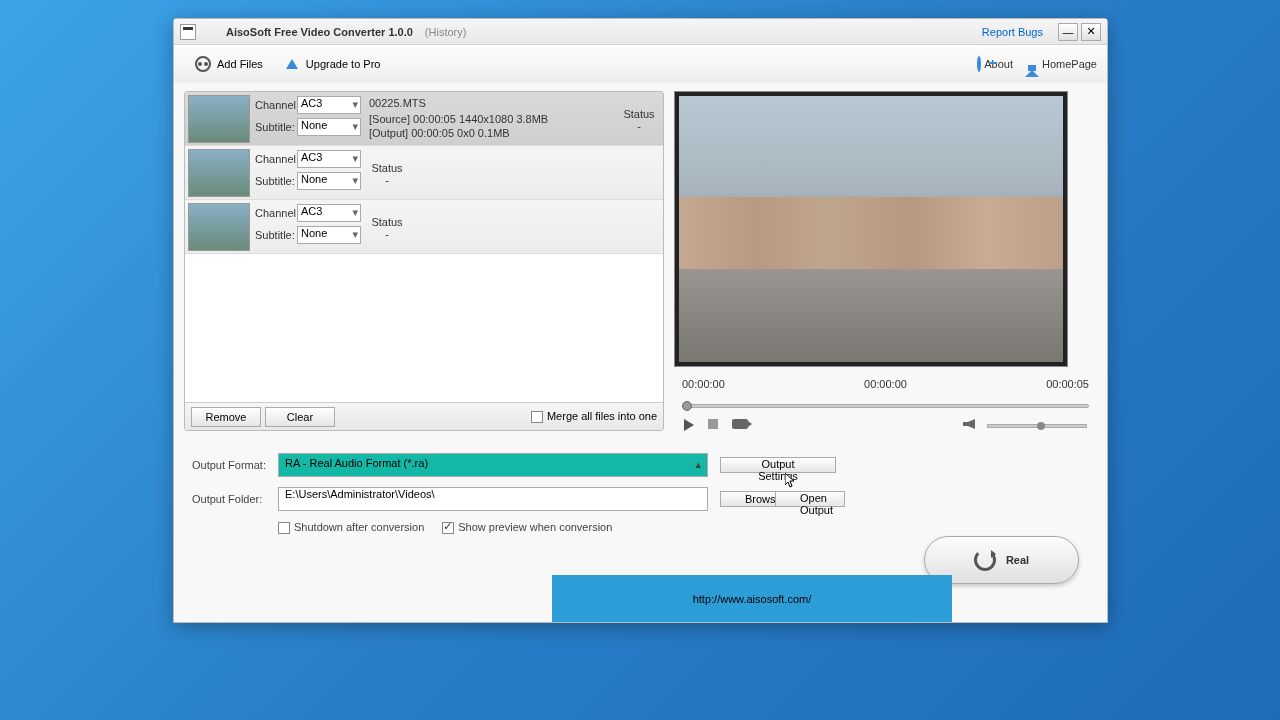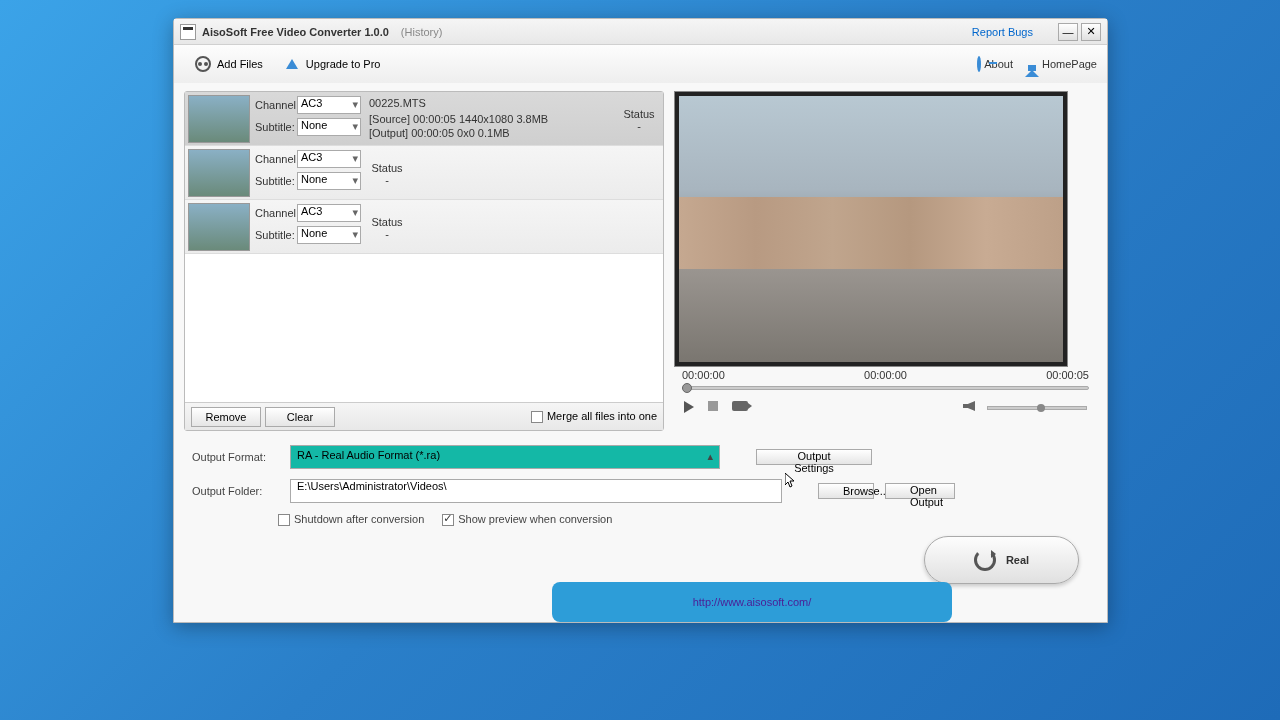--- a/index.html
+++ b/index.html
@@ -1,24 +1,24 @@
 <!DOCTYPE html>
 <html><head>
 <meta charset="utf-8">
 <style>
 * { box-sizing: border-box; margin: 0; padding: 0; font-family: "Segoe UI", Tahoma, sans-serif; font-size: 11px; }
 body { width: 1280px; height: 720px; background: linear-gradient(135deg, #3ba3e8 0%, #2a7fc9 50%, #1e6bb8 100%); overflow: hidden; position: relative; }
 .window { position: absolute; left: 173px; top: 18px; width: 935px; height: 605px; background: #f8f8f8; border: 1px solid #bbb; border-radius: 4px 4px 0 0; box-shadow: 0 4px 20px rgba(0,0,0,0.3); }
 .titlebar { height: 26px; background: linear-gradient(#f5f5f5,#e8e8e8); border-bottom: 1px solid #d0d0d0; display: flex; align-items: center; padding: 0 6px; }
 .titlebar .appicon { width: 16px; height: 16px; background: #fff; border: 1px solid #999; margin-right: 6px; position: relative; }
 .titlebar .appicon::before { content:""; position:absolute; left:2px; top:2px; width:10px; height:3px; background:#333; }
-.titlebar .apptitle { font-weight: bold; color: #333; }
+.titlebar .apptitle { font-weight: bold; color: #333; margin-left: 24px; }
 .titlebar .history { color: #888; margin-left: 12px; }
 .titlebar .spacer { flex: 1; }
-.titlebar .link { color: #0066cc; margin-right: 22px; cursor: pointer; }
+.titlebar .link { color: #0066cc; margin-right: 12px; cursor: pointer; }
 .titlebar .winbtn { width: 20px; height: 18px; border: 1px solid #aaa; background: linear-gradient(#fff,#e0e0e0); margin-left: 3px; display:flex; align-items:center; justify-content:center; cursor:pointer; }
 .toolbar { height: 38px; background: linear-gradient(#fdfdfd,#eee); display:flex; align-items:center; padding: 0 10px; }
 .tbtn { display:flex; align-items:center; padding: 4px 10px; cursor:pointer; border-radius:3px; }
 .tbtn .ic { width: 18px; height: 18px; margin-right: 5px; display:flex; align-items:center; justify-content:center; }
 .film-ic { width:16px; height:16px; border:2px solid #555; border-radius:50%; position:relative; }
 .film-ic::before, .film-ic::after { content:""; position:absolute; width:4px; height:4px; background:#555; border-radius:50%; }
 .film-ic::before { left:1px; top:4px; }
 .film-ic::after { right:1px; top:4px; }
 .arrow-up-ic { width:0; height:0; border-left:6px solid transparent; border-right:6px solid transparent; border-bottom:10px solid #3a8cd6; }
 .key-ic { width:12px; height:12px; border:2px solid #3a8cd6; border-radius:50%; position:relative; }
@@ -45,46 +45,46 @@
 .filebar { height: 28px; border-top: 1px solid #ccc; background: linear-gradient(#f5f5f5,#e8e8e8); display:flex; align-items:center; padding: 0 6px; }
 .filebar button { width: 70px; height: 20px; border:1px solid #aaa; background:linear-gradient(#fff,#e5e5e5); margin-right:4px; cursor:pointer; }
 .filebar .fspace { flex:1; }
 .chk { width:12px; height:12px; border:1px solid #888; background:#fff; display:inline-block; margin-right:4px; vertical-align:middle; position:relative; }
 .chk.on::after { content:"✓"; position:absolute; left:0; top:-3px; font-size:11px; color:#333; }
 .preview { flex:1; }
 .vidframe { width: 394px; height: 276px; border: 1px solid #888; background: #222; padding: 4px; }
 .vidimg { width:100%; height:100%; background: linear-gradient(180deg,#b8c8d2 0%, #a8b5bf 35%, #8a9198 55%, #6b7278 100%); position:relative; }
 .vidimg::before { content:""; position:absolute; left:0; right:0; top:38%; height:28%; background: linear-gradient(90deg, #c5a890 0%, #b89a82 20%, #c0a58d 40%, #b5987f 60%, #c8ab93 80%, #bda088 100%); }
 .vidimg::after { content:""; position:absolute; left:0; right:0; bottom:0; height:35%; background: linear-gradient(#9a9590,#7a7670); }
-.timebar { display:flex; justify-content:space-between; padding: 2px 8px; color:#333; }
+.timebar { display:flex; justify-content:space-between; padding: 11px 8px; color:#333; }
 .slider { height: 12px; margin: 0 8px; position:relative; }
 .slider .track { height:4px; background:#ccc; border:1px solid #aaa; border-radius:2px; position:absolute; left:0; right:0; top:3px; }
 .slider .knob { width:10px; height:10px; background:#999; border:1px solid #666; border-radius:50%; position:absolute; top:0; left:0; }
 .pcontrols { display:flex; align-items:center; padding: 6px 10px; gap:8px; }
 .pbtn { width:16px; height:14px; cursor:pointer; }
 .play-tri { width:0; height:0; border-left:10px solid #555; border-top:6px solid transparent; border-bottom:6px solid transparent; }
 .stop-sq { width:10px; height:10px; background:#999; }
 .cam-ic { width:16px; height:10px; background:#666; border-radius:2px; position:relative; }
 .cam-ic::after { content:""; position:absolute; right:-4px; top:2px; width:0; height:0; border-top:3px solid transparent; border-bottom:3px solid transparent; border-left:4px solid #666; }
 .pcontrols .pspace { flex:1; }
 .vol-ic { width:12px; height:10px; background:#666; clip-path: polygon(0 30%, 40% 30%, 100% 0, 100% 100%, 40% 70%, 0 70%); }
 .volslide { width:100px; height:4px; background:#ccc; border:1px solid #aaa; position:relative; }
 .volslide .vk { width:8px; height:8px; background:#888; border-radius:50%; position:absolute; top:-3px; left:50%; }
 .bottom { padding: 10px 18px; }
-.frow { display:flex; align-items:center; margin-bottom: 10px; gap: 12px; }
+.frow { display:flex; align-items:center; margin-bottom: 10px; }
 .frow .flbl { width: 86px; color:#444; }
 .combo { height: 24px; border:1px solid #aaa; background:#14b8a6; padding: 3px 6px; position:relative; }
 .combo::after { content:"▴"; position:absolute; right:6px; top:4px; color:#444; pointer-events:none; }
 .btn { height:16px; border:1px solid #aaa; background:linear-gradient(#fff,#e5e5e5); padding:0 24px; cursor:pointer; }
 .textin { height:24px; border:1px solid #aaa; background:#fff; padding:0 6px; }
 .checks { display:flex; align-items:center; margin-top: 4px; color:#444; }
 .startbtn { position:absolute; right:28px; bottom:38px; width:155px; height:48px; border-radius:24px; background:linear-gradient(#fdfdfd,#e0e0e0); border:1px solid #aaa; box-shadow:0 2px 4px rgba(0,0,0,0.2); display:flex; align-items:center; justify-content:center; cursor:pointer; font-size:22px; font-weight:bold; color:#333; }
 .startbtn .ric { width:22px; height:22px; border:3px solid #555; border-radius:50%; border-top-color:transparent; margin-right:10px; position:relative; }
 .startbtn .ric::after { content:""; position:absolute; right:-3px; top:-2px; width:0;height:0; border-left:5px solid #555; border-top:4px solid transparent; border-bottom:4px solid transparent; }
-.banner { position:absolute; left:378px; bottom:0; width:400px; height:40px; background:#2d9dd8; color:#4c1d95; font-size:18px; display:flex; align-items:center; justify-content:center;border-radius:8px; }
+.banner { position:absolute; left:378px; bottom:0; width:400px; height:47px; background:#2d9dd8; color:#000000; font-size:18px; display:flex; align-items:center; justify-content:center; }
 .cursor { position:absolute; left:785px; top:473px; width:12px; height:16px; pointer-events:none; }
 .cursor svg { width:12px; height:16px; }
 </style>
 </head>
 <body>
 
 <div class="window">
   <div class="titlebar">
     <div class="appicon"></div>
     <span class="apptitle">AisoSoft Free Video Converter 1.0.0</span>
@@ -225,21 +225,21 @@
     <div class="frow">
       <span class="flbl">Output Format:</span>
       <div class="combo" style="width:430px">
         <span>RA - Real Audio Format (*.ra)</span>
       </div>
       <div style="width:12px"></div>
       <button class="btn" style="width:116px">Output Settings</button>
     </div>
     <div class="frow">
       <span class="flbl">Output Folder:</span>
-      <div class="textin" style="width:492px">
+      <div class="textin" style="width:430px">
         <span>E:\Users\Administrator\Videos\</span>
       </div>
       <div style="width:12px"></div>
       <button class="btn" style="width:56px">Browse...</button>
       <button class="btn" style="width:70px;margin-left:-1px">Open Output</button>
     </div>
     <div class="checks">
       <span style="width:86px"></span>
       <span><span class="chk"></span><span>Shutdown after conversion</span></span>
       <span style="width:18px"></span>

